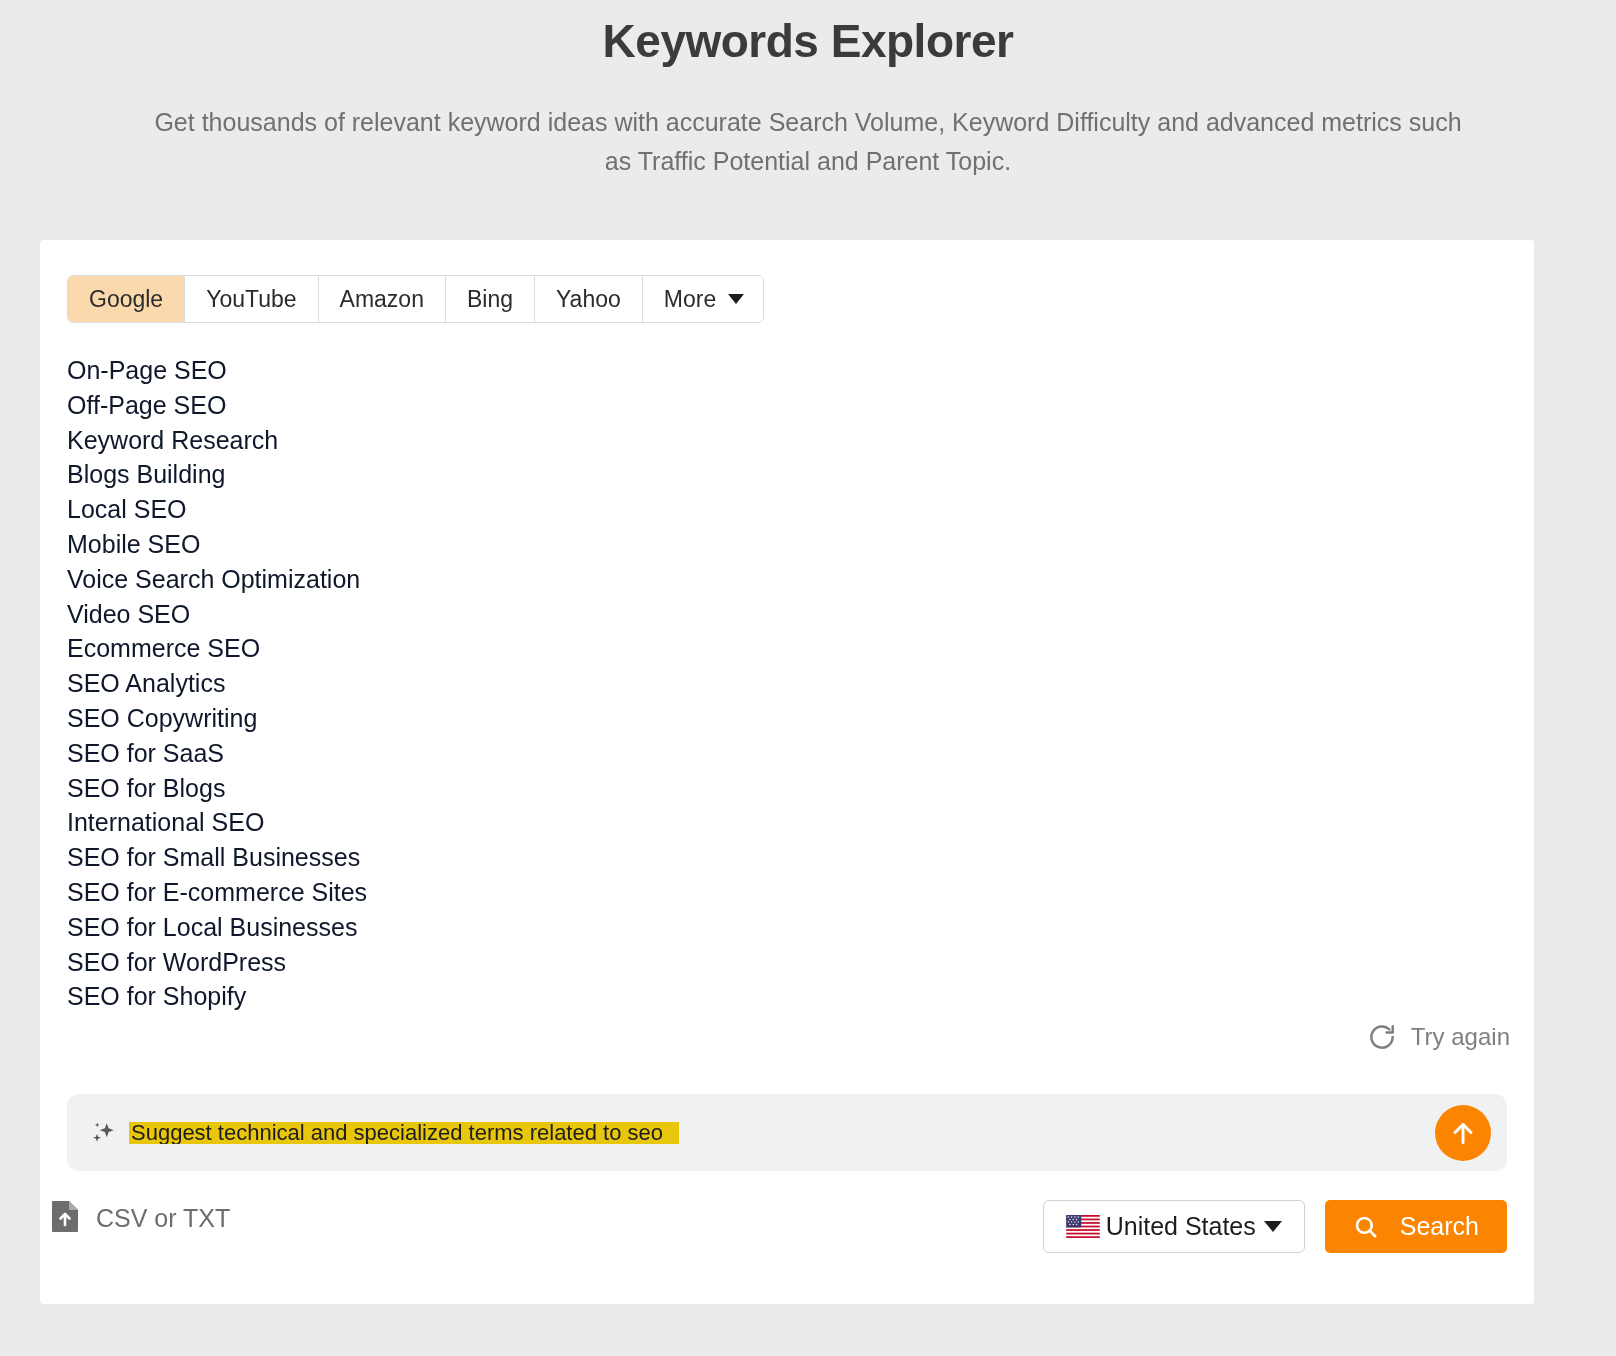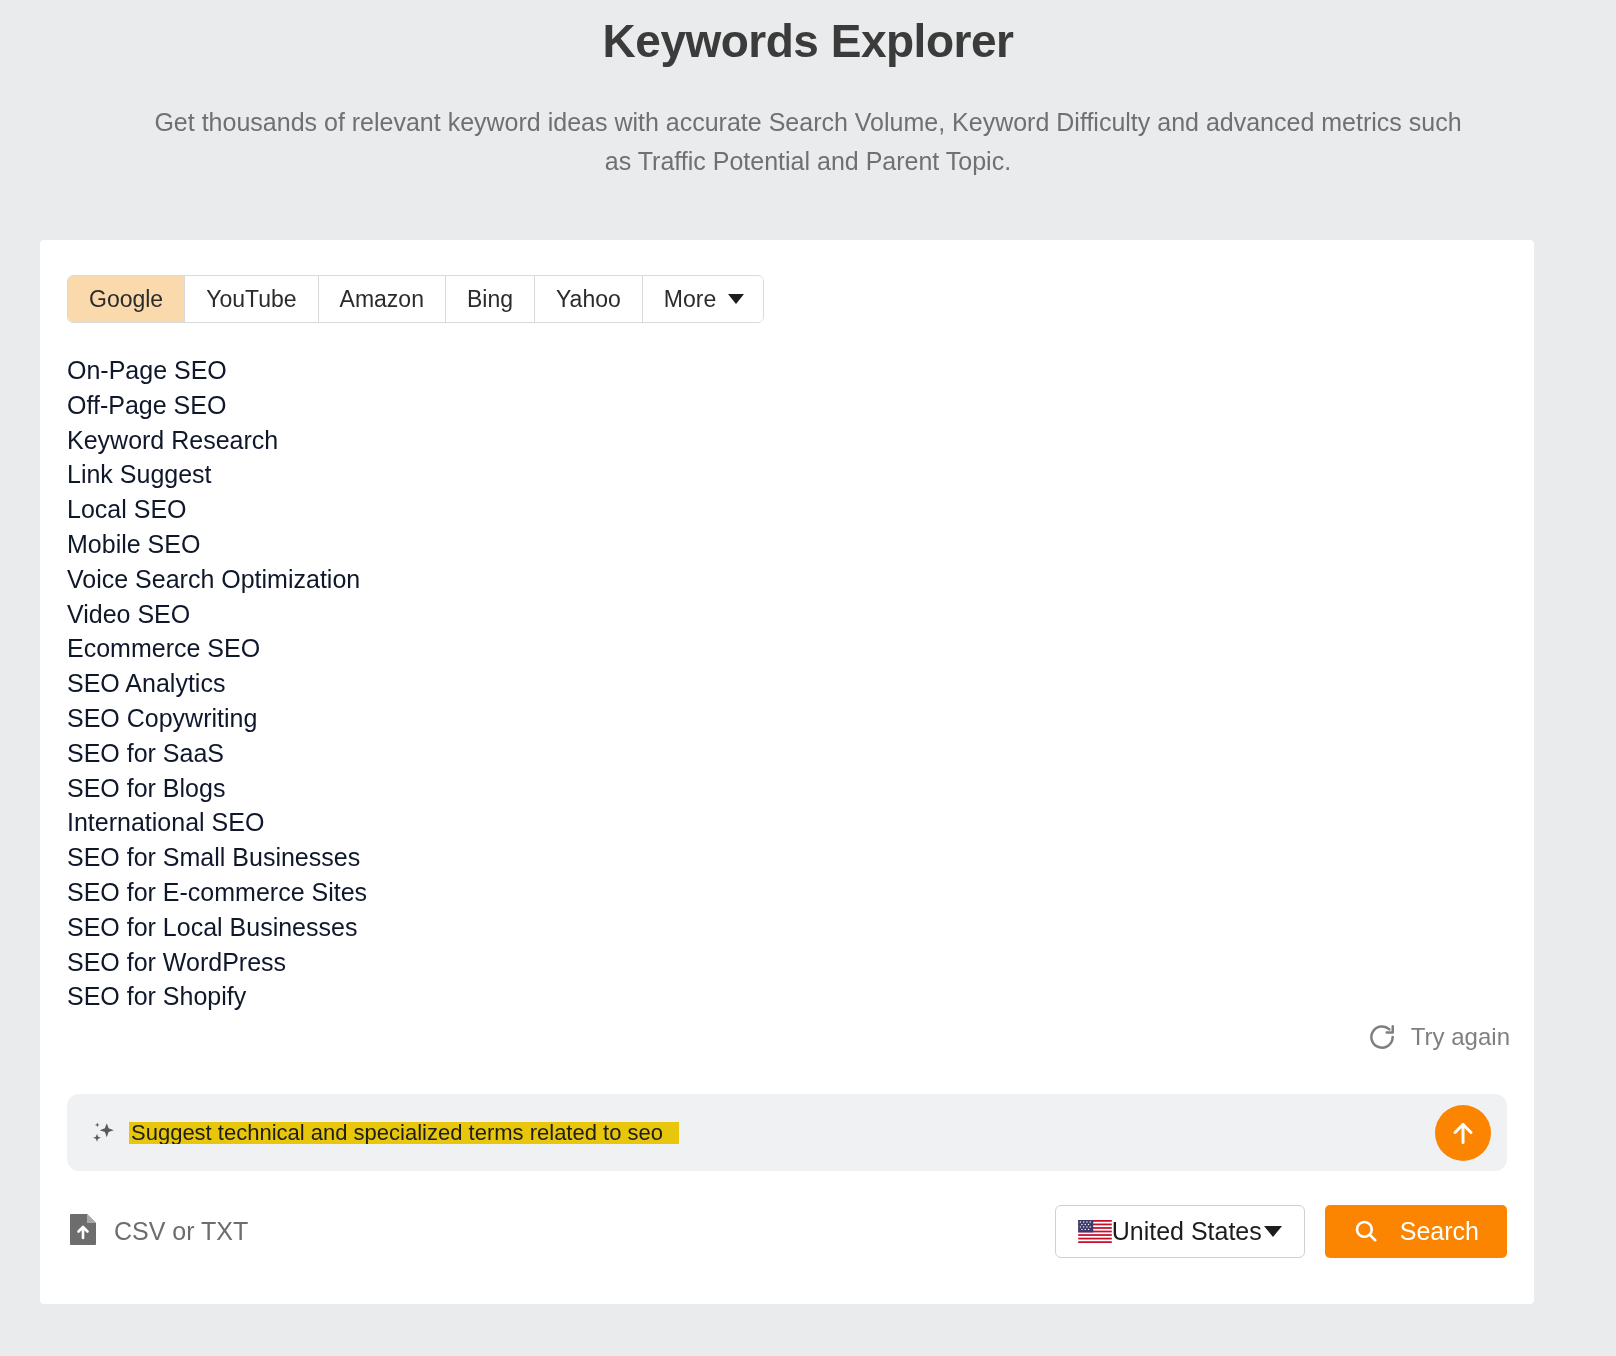--- a/index.html
+++ b/index.html
@@ -161,47 +161,47 @@
     align-items: center;
     justify-content: center;
     cursor: pointer;
     margin-left: 12px;
   }
   .send-btn svg { display: block; }
 
   
   .bottom-bar {
     position: absolute;
-    left: 29px;
+    left: 11px;
     right: 27px;
     top: 960px;
     height: 62px;
     display: flex;
-    align-items: center;
+    align-items: flex-start;
     justify-content: space-between;
   }
   .upload {
     display: flex;
     align-items: center;
     gap: 17px;
     cursor: pointer;
   }
   .upload-label {
     font-size: 25px;
     color: #6d6d6d;
   }
   .bottom-right {
     display: flex;
     align-items: center;
     gap: 20px;
   }
   .country-select {
     display: flex;
     align-items: center;
-    gap: 0;
+    gap: 6px;
     height: 53px;
     padding: 0 22px;
     border: 1px solid #cfd0d1;
     border-radius: 6px;
     background: #ffffff;
     cursor: pointer;
     font-size: 25px;
     color: #1d1d1d;
   }
   .flag { width: 34px; height: 23px; display:block; }
@@ -257,21 +257,21 @@
     <div class="tab more">
       <span>More</span>
       <span class="caret"></span>
     </div>
   </div>
 
   <div class="kw-list" id="keyword-list">
       <div class="kw-item">On-Page SEO</div>
       <div class="kw-item">Off-Page SEO</div>
       <div class="kw-item">Keyword Research</div>
-      <div class="kw-item">Link Suggest</div>
+      <div class="kw-item">Blogs Building</div>
       <div class="kw-item">Local SEO</div>
       <div class="kw-item">Mobile SEO</div>
       <div class="kw-item">Voice Search Optimization</div>
       <div class="kw-item">Video SEO</div>
       <div class="kw-item">Ecommerce SEO</div>
       <div class="kw-item">SEO Analytics</div>
       <div class="kw-item">SEO Copywriting</div>
       <div class="kw-item">SEO for SaaS</div>
       <div class="kw-item">SEO for Blogs</div>
       <div class="kw-item">International SEO</div>

